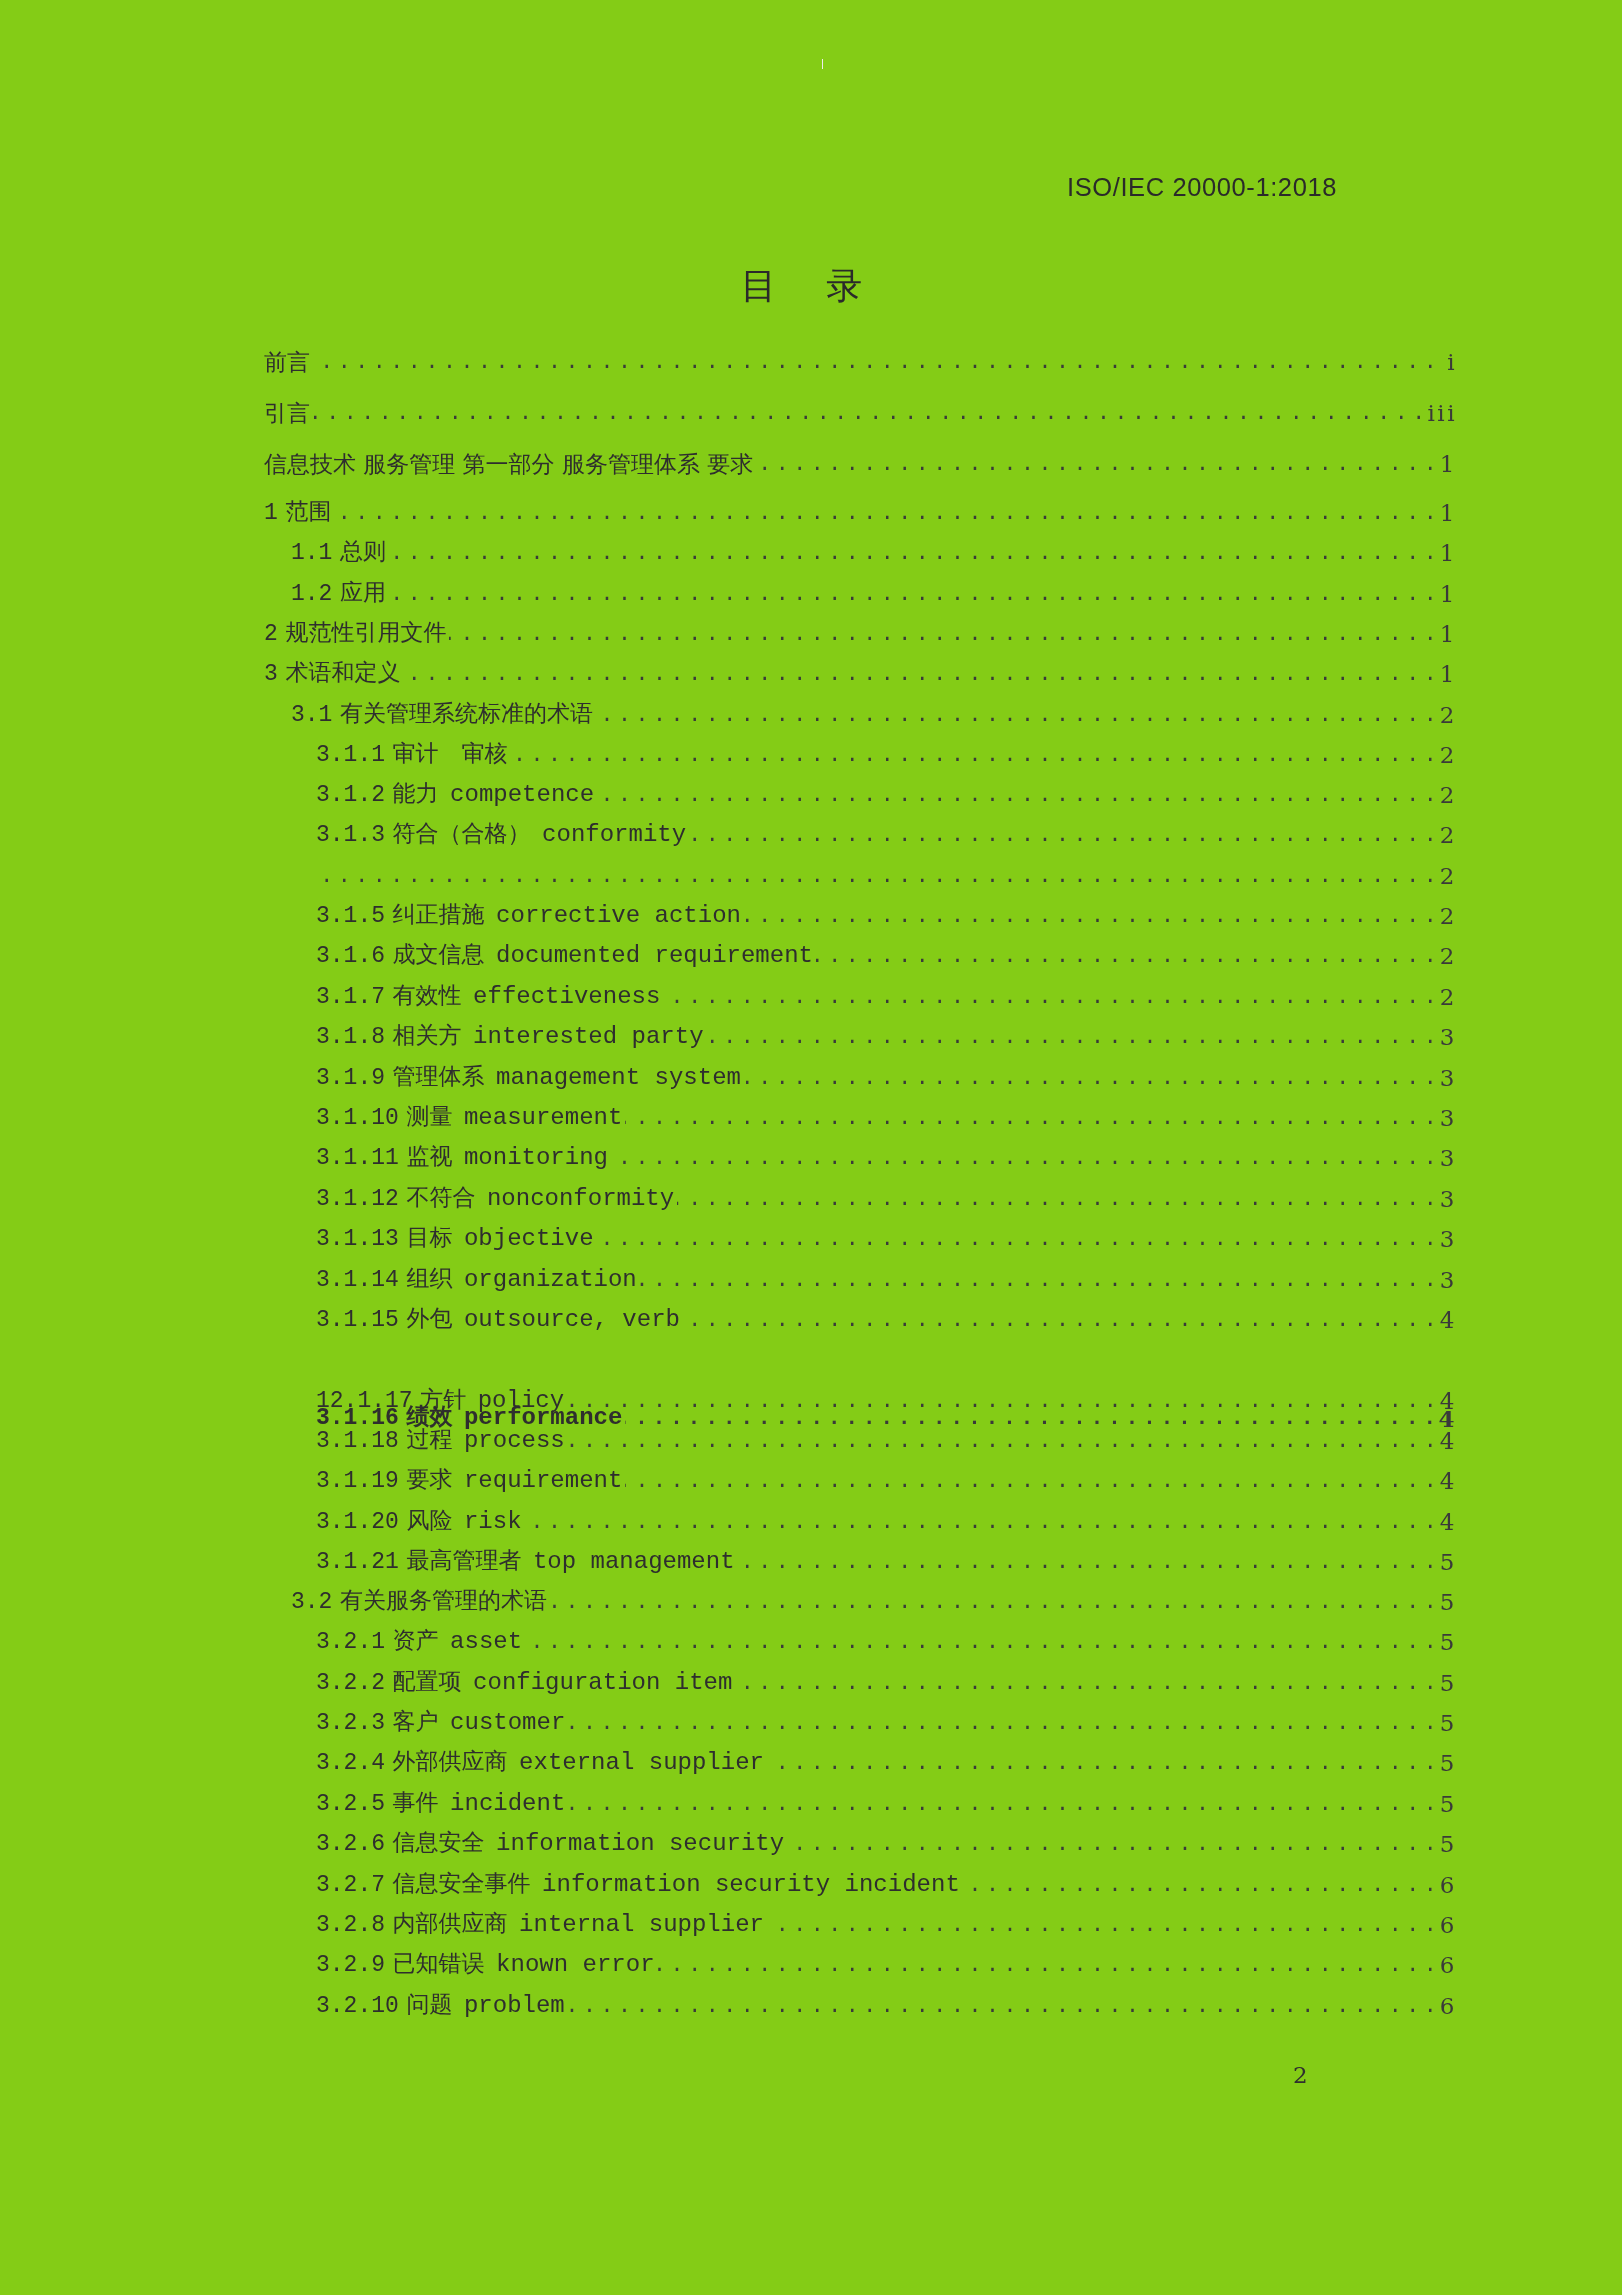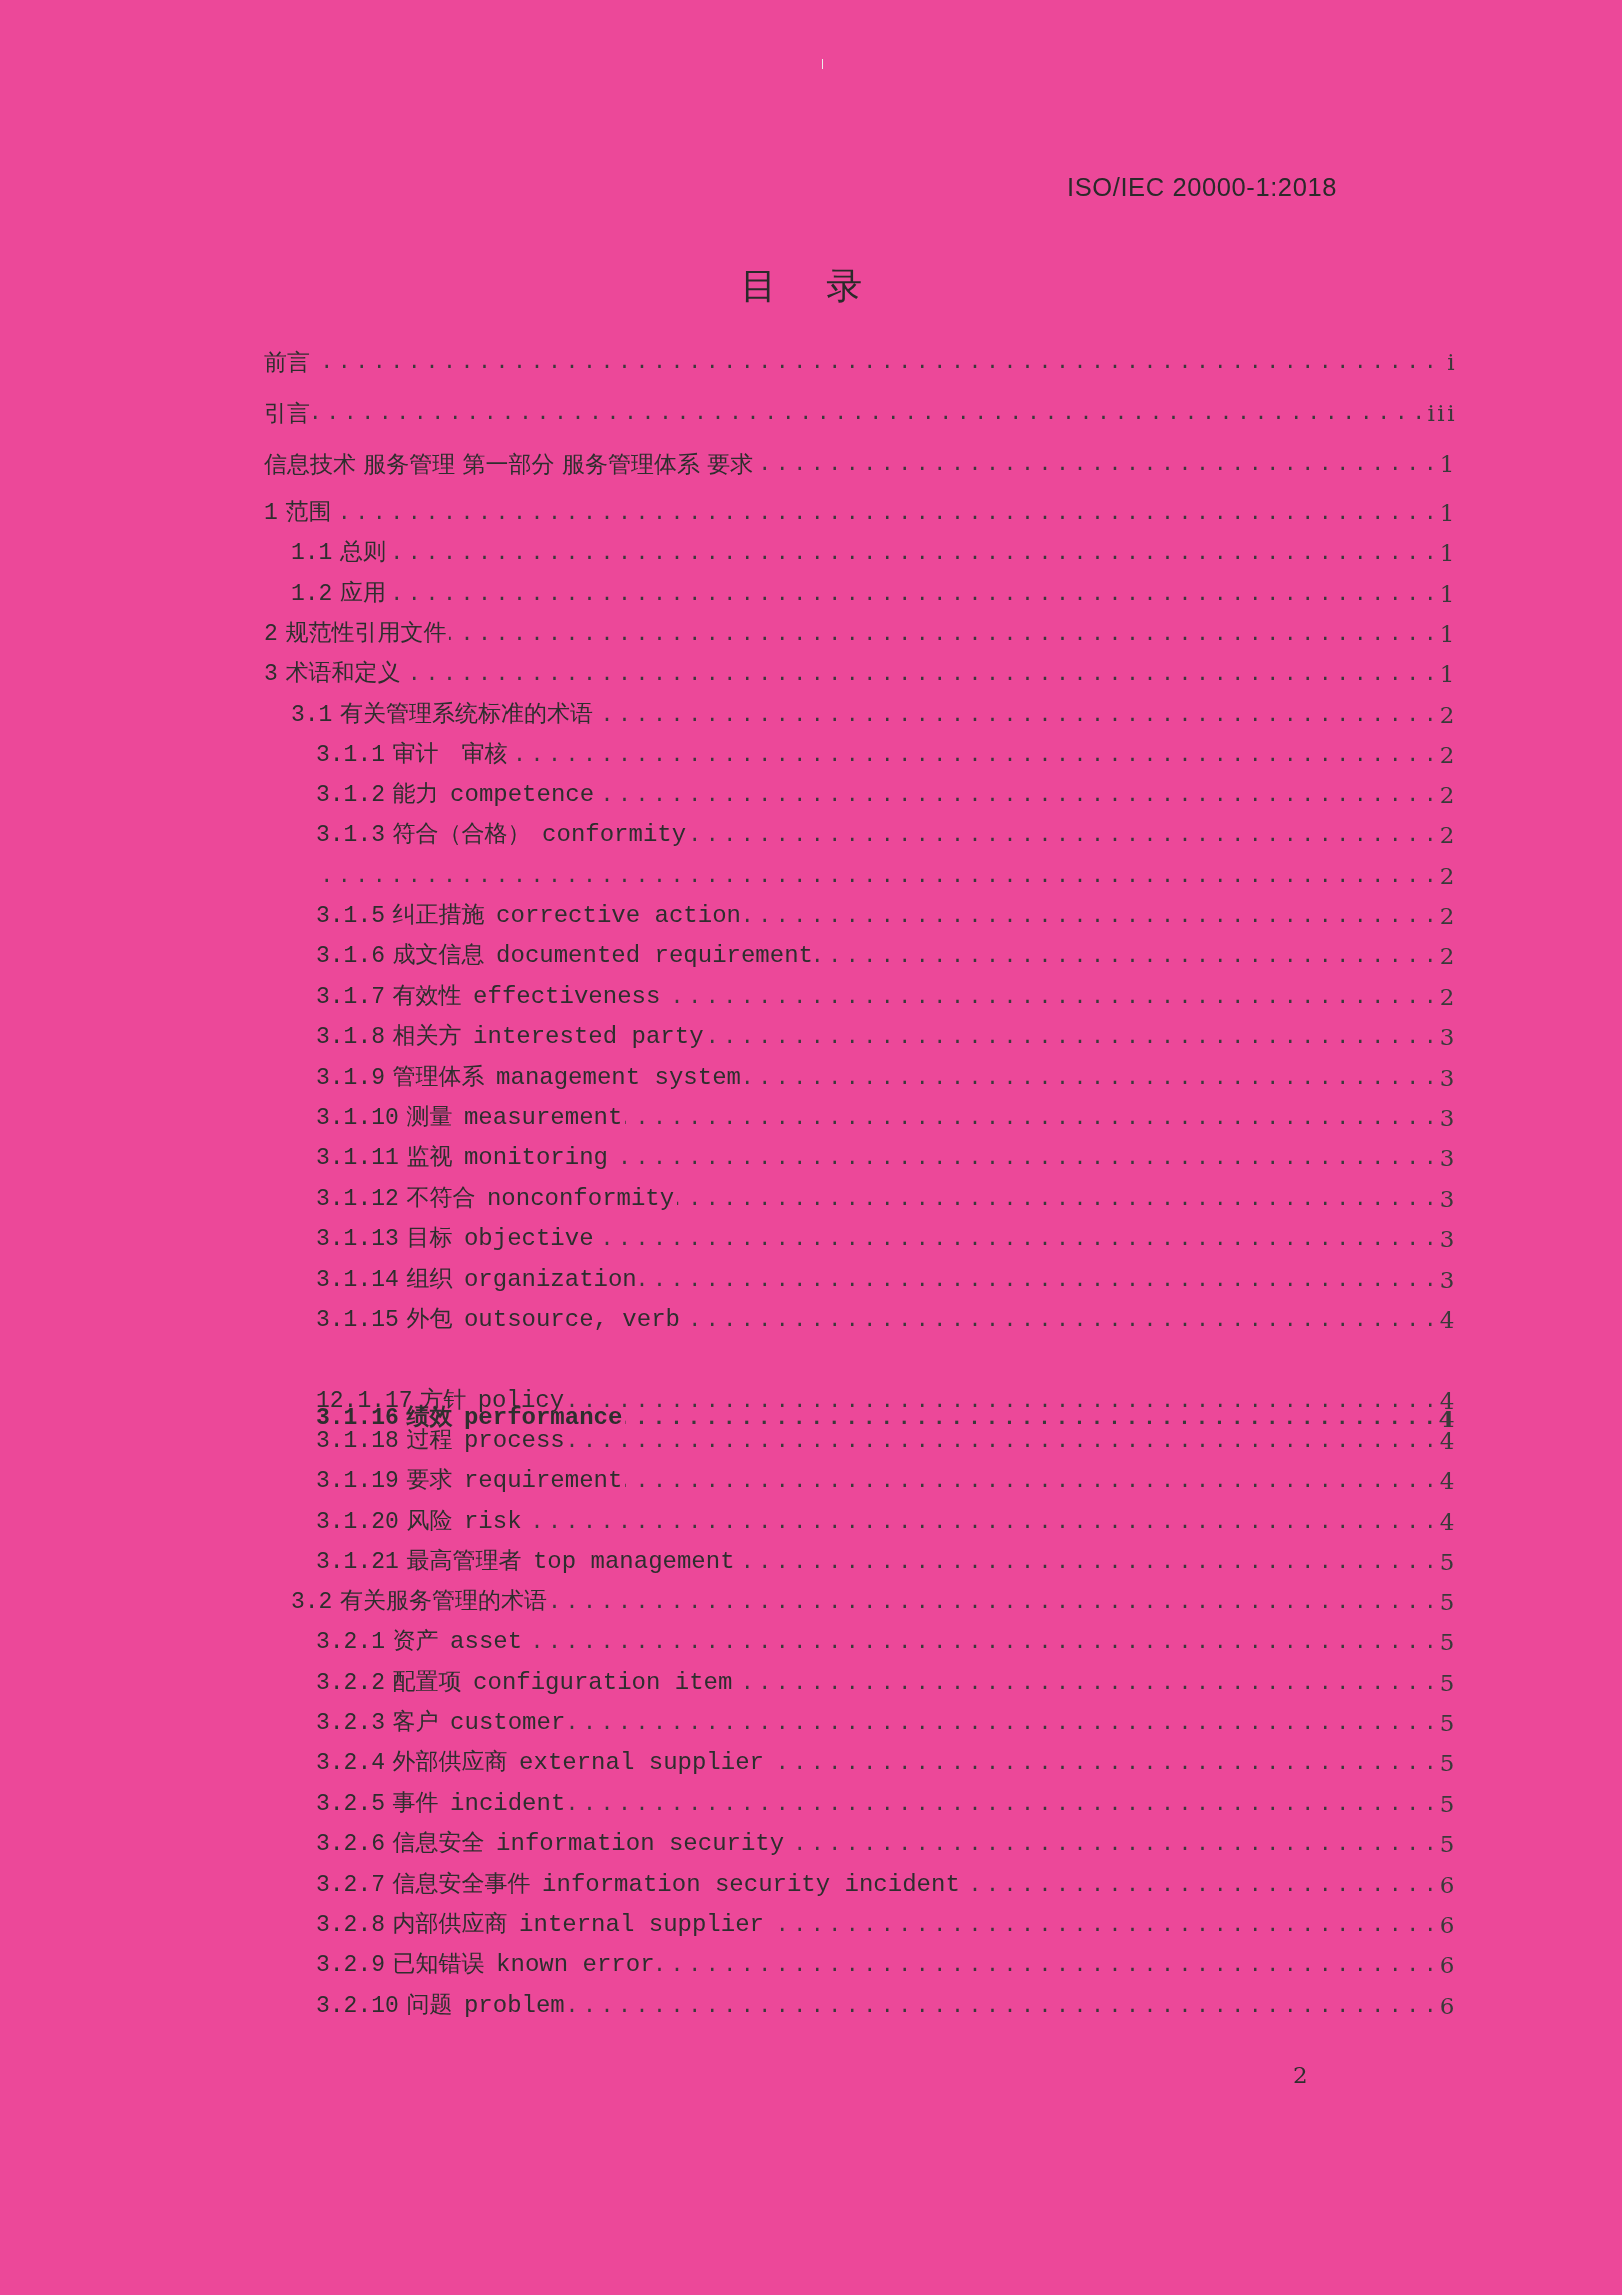--- a/index.html
+++ b/index.html
@@ -12,21 +12,21 @@
     height: 2295px;
     position: relative;
     overflow: hidden;
     color: #2b2b2b;
     font-family: "DejaVu Sans", "Liberation Sans", sans-serif;
   }
   .page {
     position: absolute;
     left: 0; top: 0;
     width: 1622px; height: 2295px;
-    background: #ec4899;
+    background: #84cc16;
   }
   .doc-code {
     position: absolute;
     top: 173px;
     right: 285px;
     font-family: "Liberation Sans", "DejaVu Sans", sans-serif;
     font-size: 25.5px;
     letter-spacing: 0.6px;
     color: #2a2a2a;
   }

